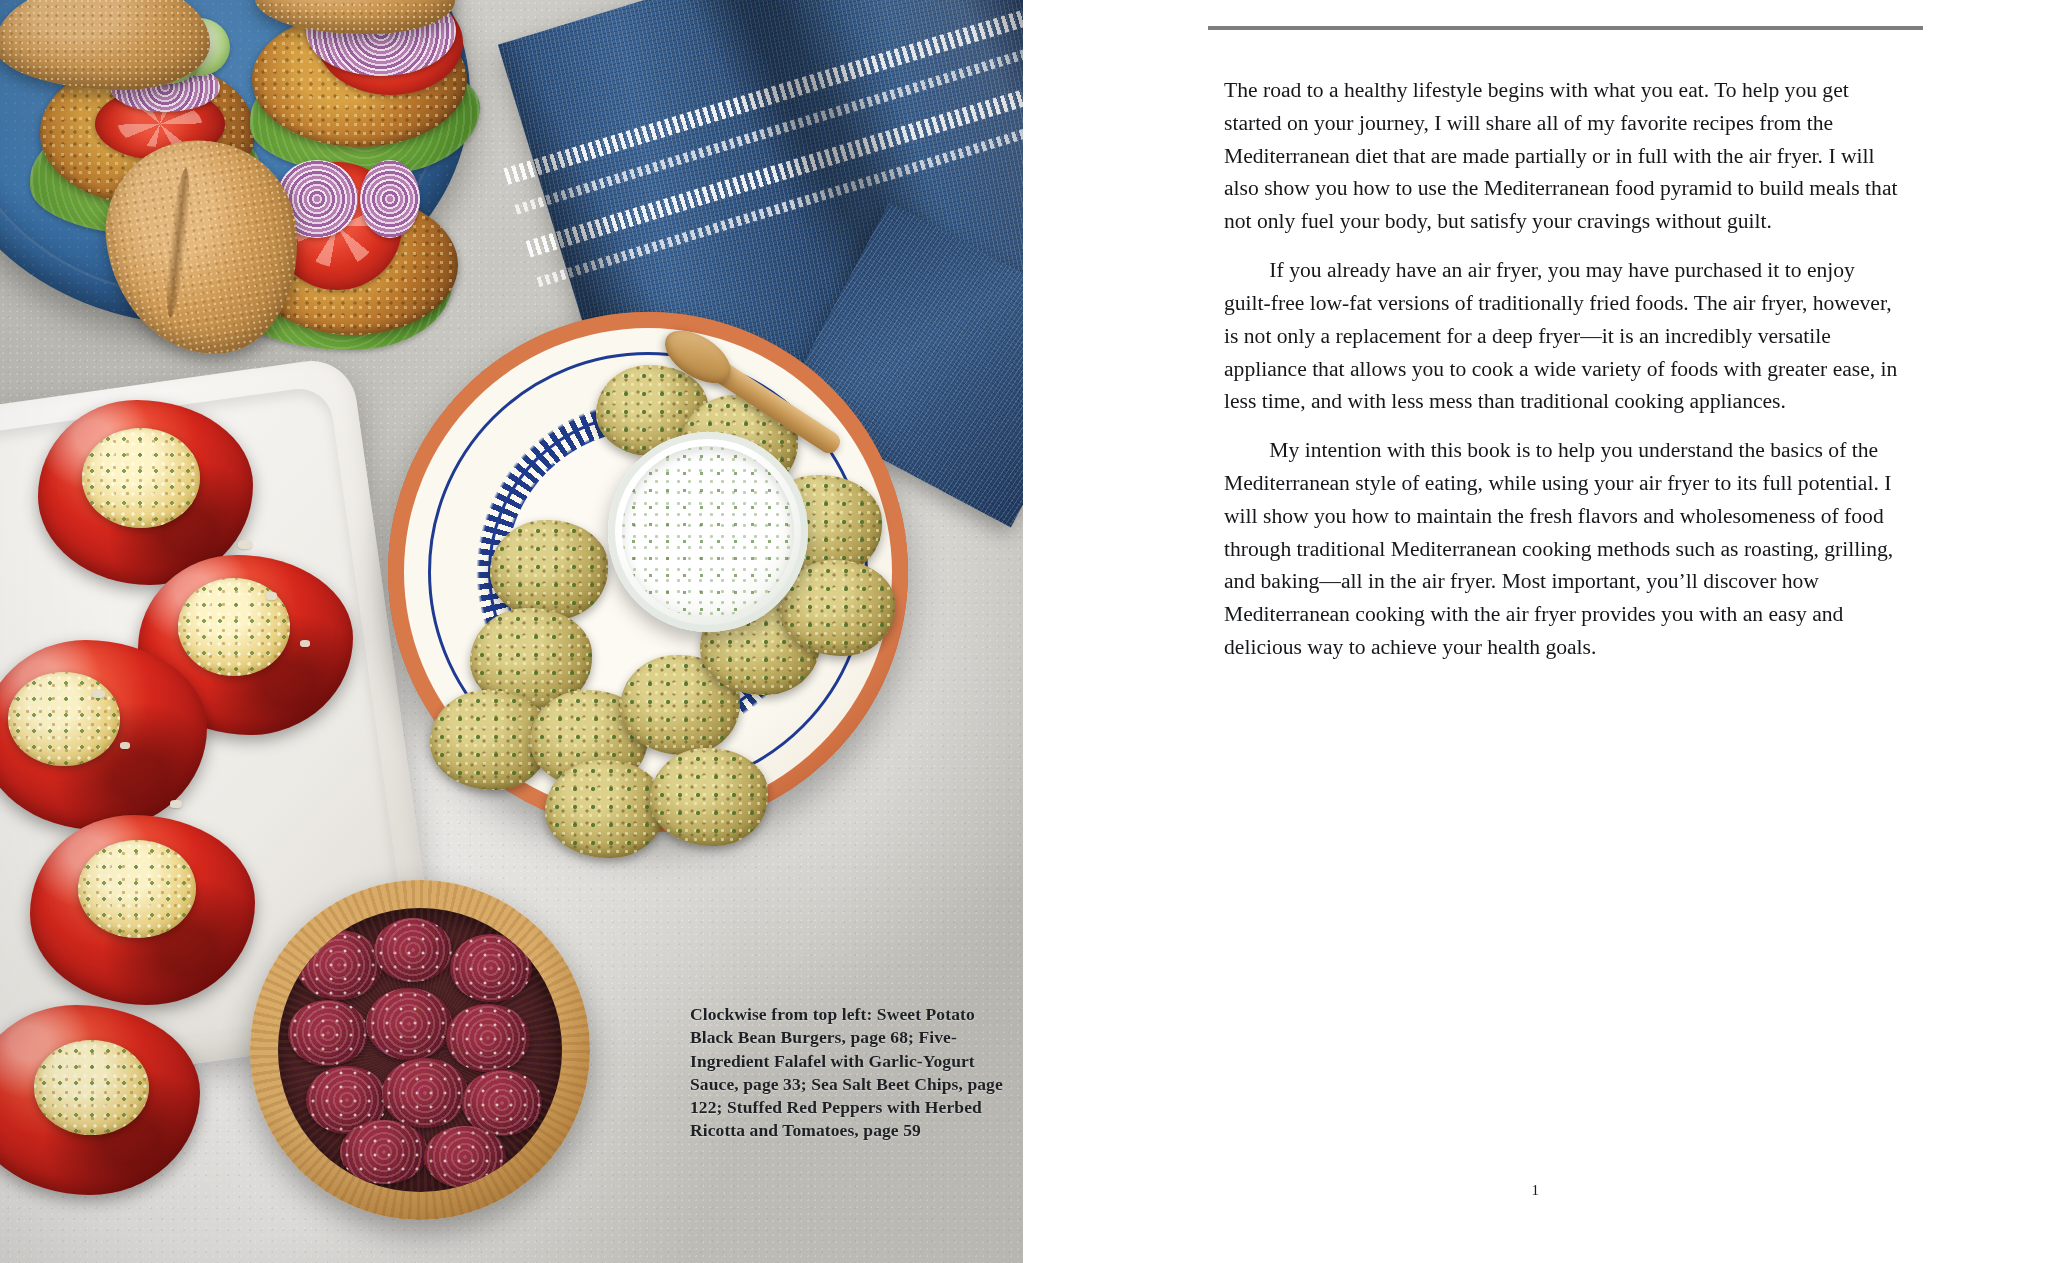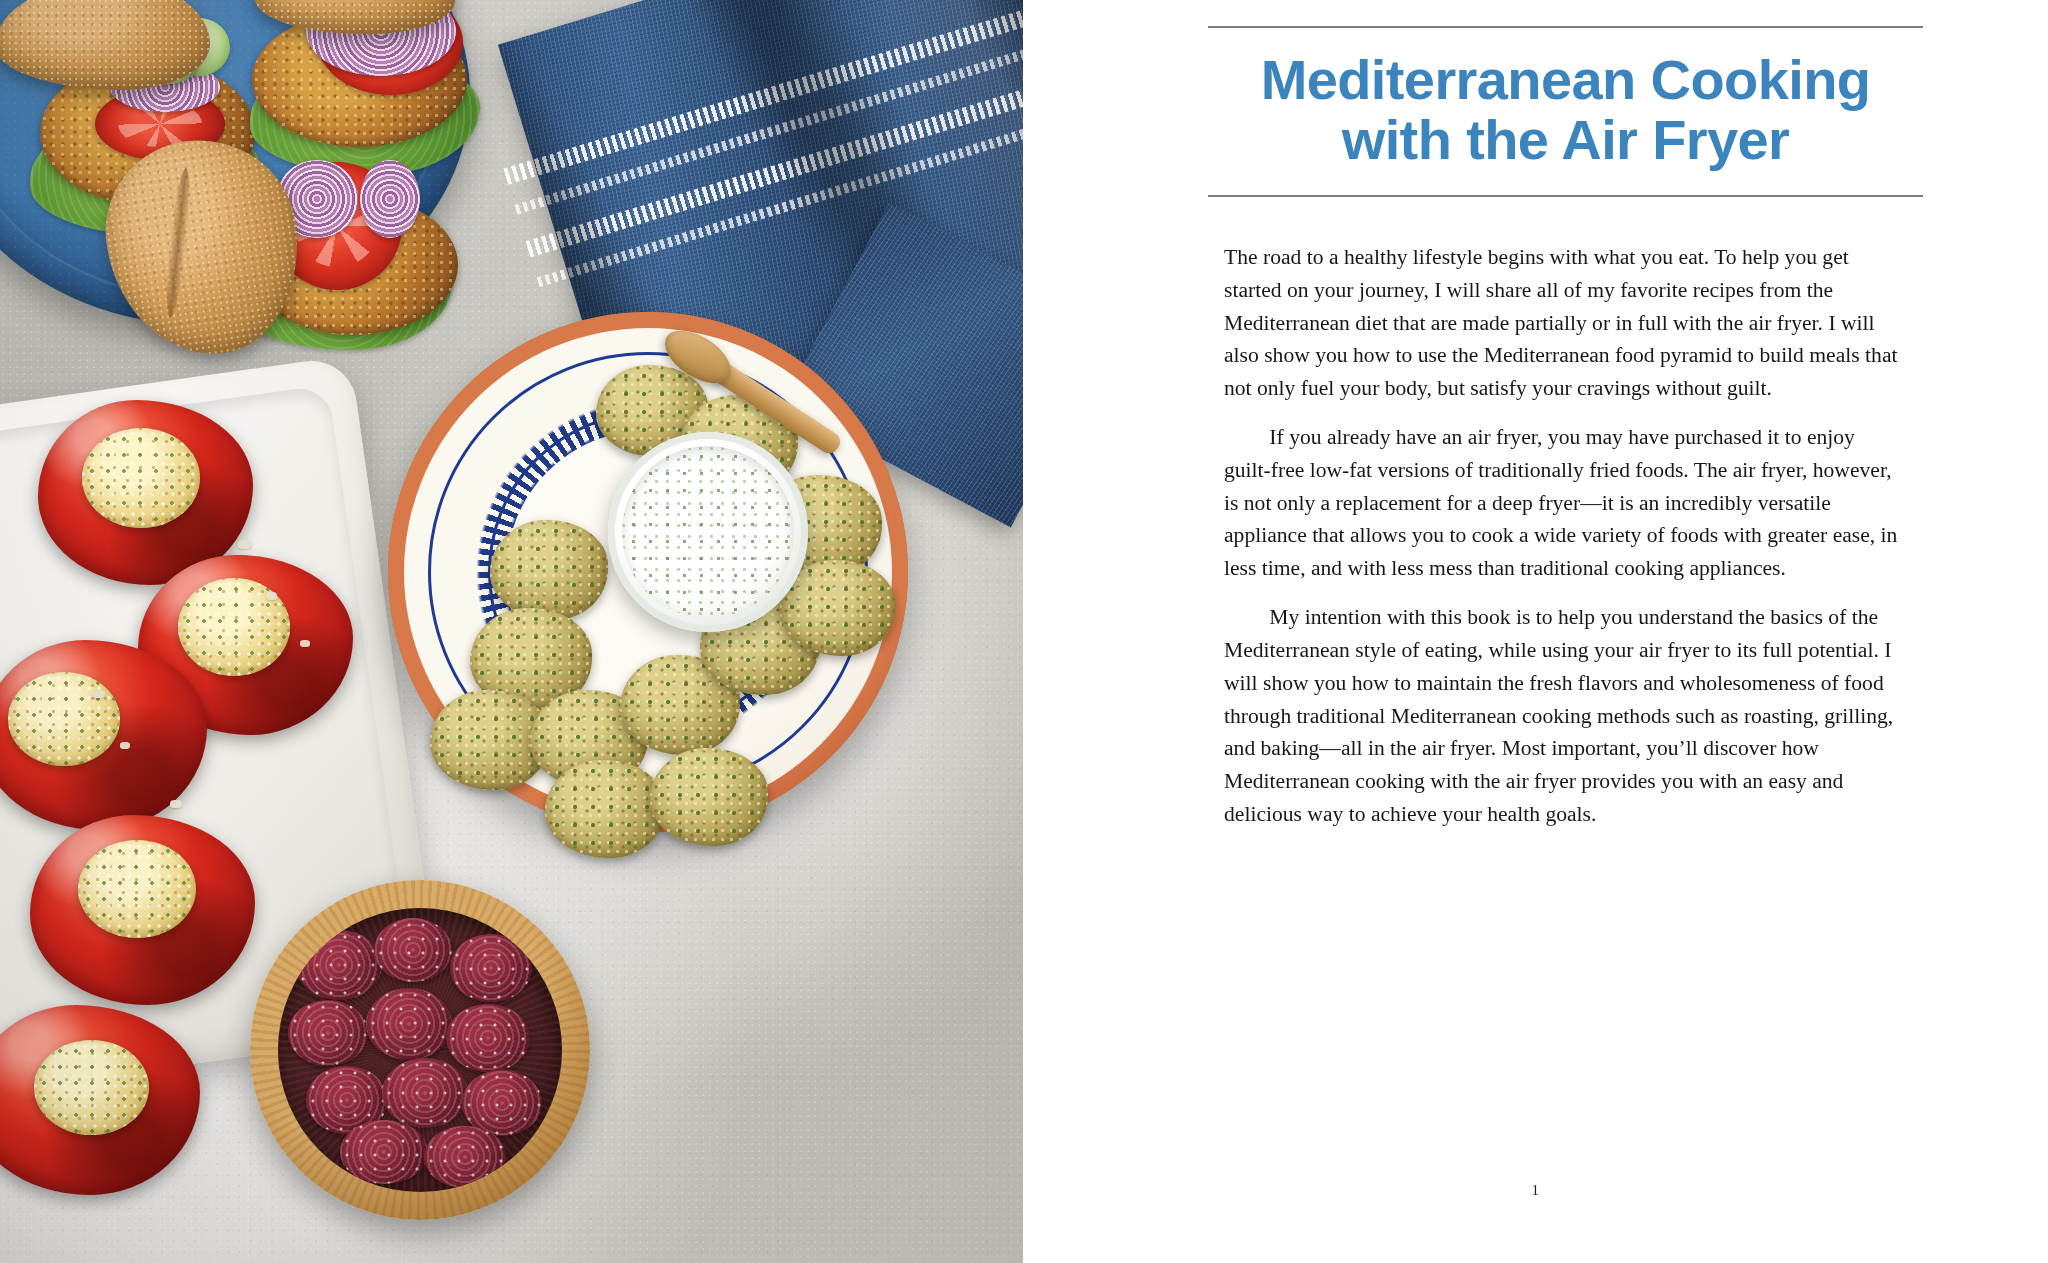--- a/index.html
+++ b/index.html
@@ -521,32 +521,29 @@
         <div class="chip" style="left:28px;top:158px;width:82px;height:68px;"></div>
         <div class="chip" style="left:104px;top:150px;width:86px;height:70px;"></div>
         <div class="chip" style="left:184px;top:162px;width:80px;height:66px;"></div>
         <div class="chip" style="left:62px;top:212px;width:88px;height:64px;"></div>
         <div class="chip" style="left:146px;top:218px;width:82px;height:62px;"></div>
       </div>
     </div>
 
     <div class="photo-vignette"></div>
 
+    <div class="caption">Clockwise from top left: Sweet Potato Black Bean Burgers, page 68; Five-Ingredient Falafel with Garlic-Yogurt Sauce, page 33; Sea Salt Beet Chips, page 122; Stuffed Red Peppers with Herbed Ricotta and Tomatoes, page 59</div>
   </div>
 
   <div class="text-page">
     <div class="text-col">
 
 
       <div class="rule"></div>
 
-      <h1 class="chapter-title">
-        <span>Mediterranean Cooking</span><br>
-        <span>with the Air Fryer</span>
-      </h1>
 
       <div class="rule rule-bottom" style="margin-top:0;"></div>
 
       <div class="body-text">
         <p>The road to a healthy lifestyle begins with what you eat. To help you get started on your journey, I will share all of my favorite recipes from the Mediterranean diet that are made partially or in full with the air fryer. I will also show you how to use the Mediterranean food pyramid to build meals that not only fuel your body, but satisfy your cravings without guilt.</p>
         <p>If you already have an air fryer, you may have purchased it to enjoy guilt-free low-fat versions of traditionally fried foods. The air fryer, however, is not only a replacement for a deep fryer—it is an incredibly versatile appliance that allows you to cook a wide variety of foods with greater ease, in less time, and with less mess than traditional cooking appliances.</p>
         <p>My intention with this book is to help you understand the basics of the Mediterranean style of eating, while using your air fryer to its full potential. I will show you how to maintain the fresh flavors and wholesomeness of food through traditional Mediterranean cooking methods such as roasting, grilling, and baking—all in the air fryer. Most important, you’ll discover how Mediterranean cooking with the air fryer provides you with an easy and delicious way to achieve your health goals.</p>
       </div>
     </div>
 

